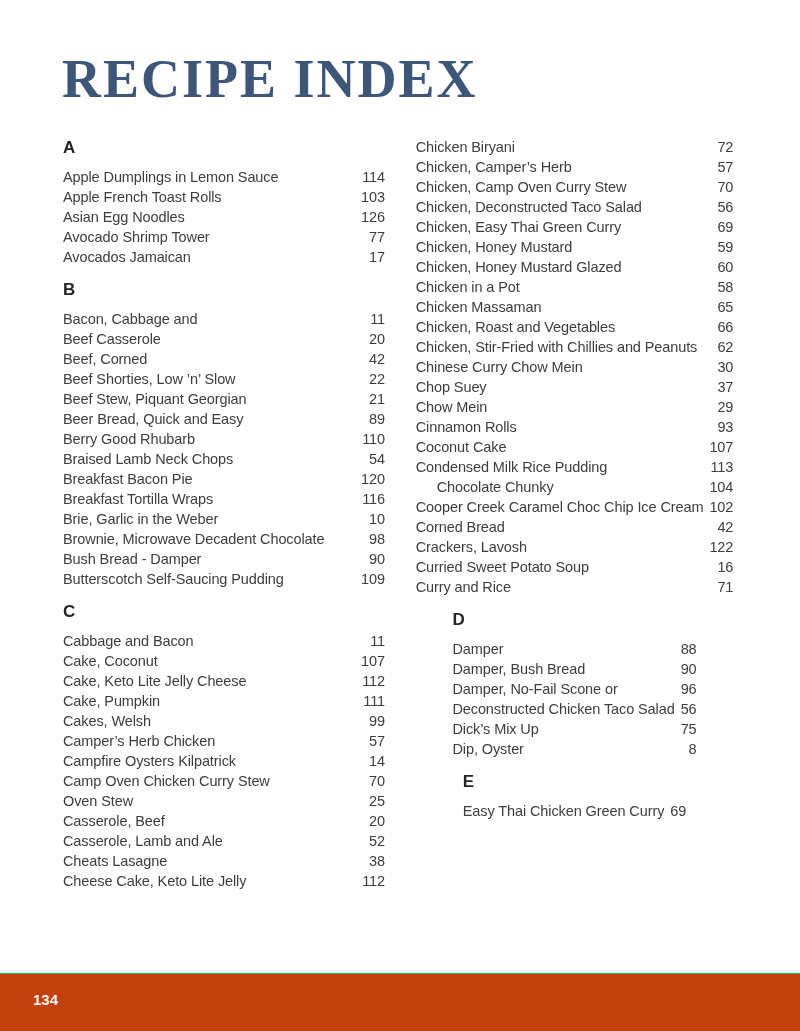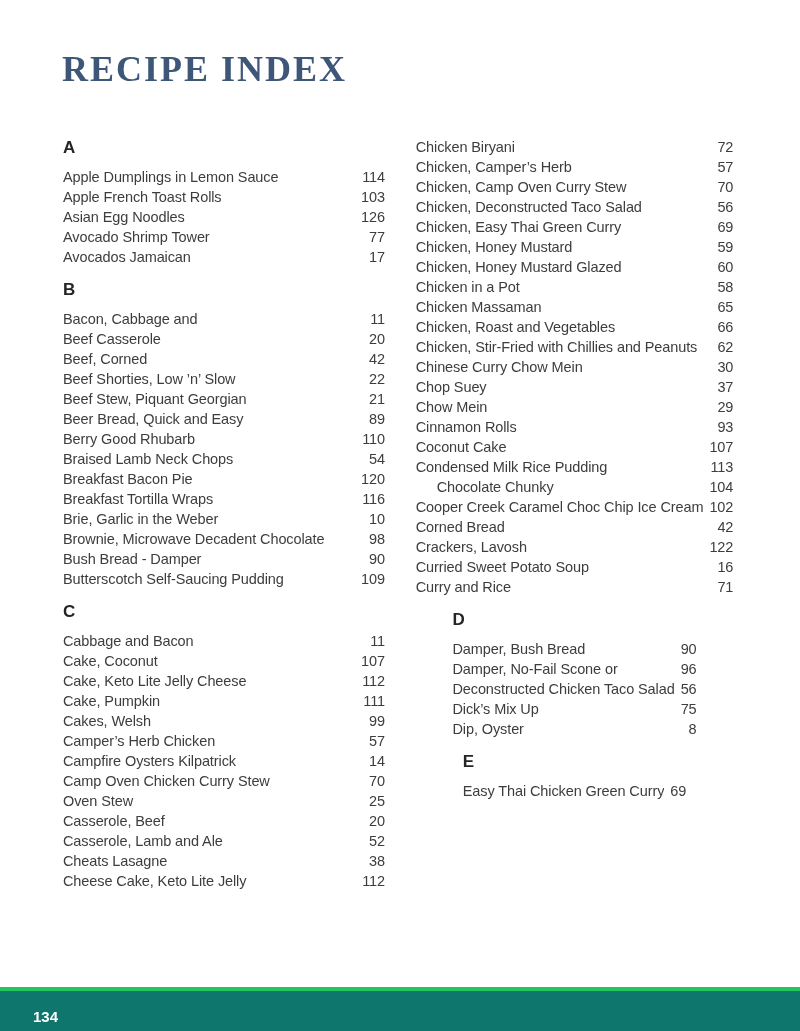--- a/index.html
+++ b/index.html
@@ -11,21 +11,21 @@
     overflow: hidden;
   }
   .page {
     position: absolute; inset: 0;
     background: #ffffff;
   }
   .page-title {
     position: absolute;
     left: 62px; top: 48px;
     font-family: "Liberation Serif", "DejaVu Serif", serif;
-    font-size: 36px;
+    font-size: 54px;
     font-weight: 600;
     letter-spacing: 2px;
     color: #3e5778;
   }
   .columns {
     position: absolute;
     left: 63px; top: 137px;
     width: 675px;
     display: flex;
     gap: 26px;
@@ -58,23 +58,23 @@
   }
   .recipe-name.indent { padding-left: 21px; }
   .recipe-page {
     white-space: nowrap;
     text-align: right;
     padding-left: 6px;
   }
   .footer-bar {
     position: absolute;
     left: 0; right: 0; bottom: 0;
-    height: 44px;
-    background: #0f766e;
-    border-top: 4px solid #22c55e;
+    height: 58px;
+    background: #c2410c;
+    border-top: 1px solid #22c55e;
   }
   .footer-page-number {
     position: absolute;
     left: 33px; top: 17px;
     color: #fdfdfd;
     font-size: 15px;
     font-weight: 700;
   }
 </style>
 </head>
@@ -314,20 +314,24 @@
             <span class="recipe-page">16</span>
           </div>
           <div class="recipe-row">
             <span class="recipe-name">Curry and Rice</span>
             <span class="recipe-page">71</span>
           </div>
         </div>
         <div class="group">
           <div class="section-header">D</div>
           <div class="recipe-row">
+            <span class="recipe-name">Damper</span>
+            <span class="recipe-page">88</span>
+          </div>
+          <div class="recipe-row">
             <span class="recipe-name">Damper, Bush Bread</span>
             <span class="recipe-page">90</span>
           </div>
           <div class="recipe-row">
             <span class="recipe-name">Damper, No-Fail Scone or</span>
             <span class="recipe-page">96</span>
           </div>
           <div class="recipe-row">
             <span class="recipe-name">Deconstructed Chicken Taco Salad</span>
             <span class="recipe-page">56</span>

